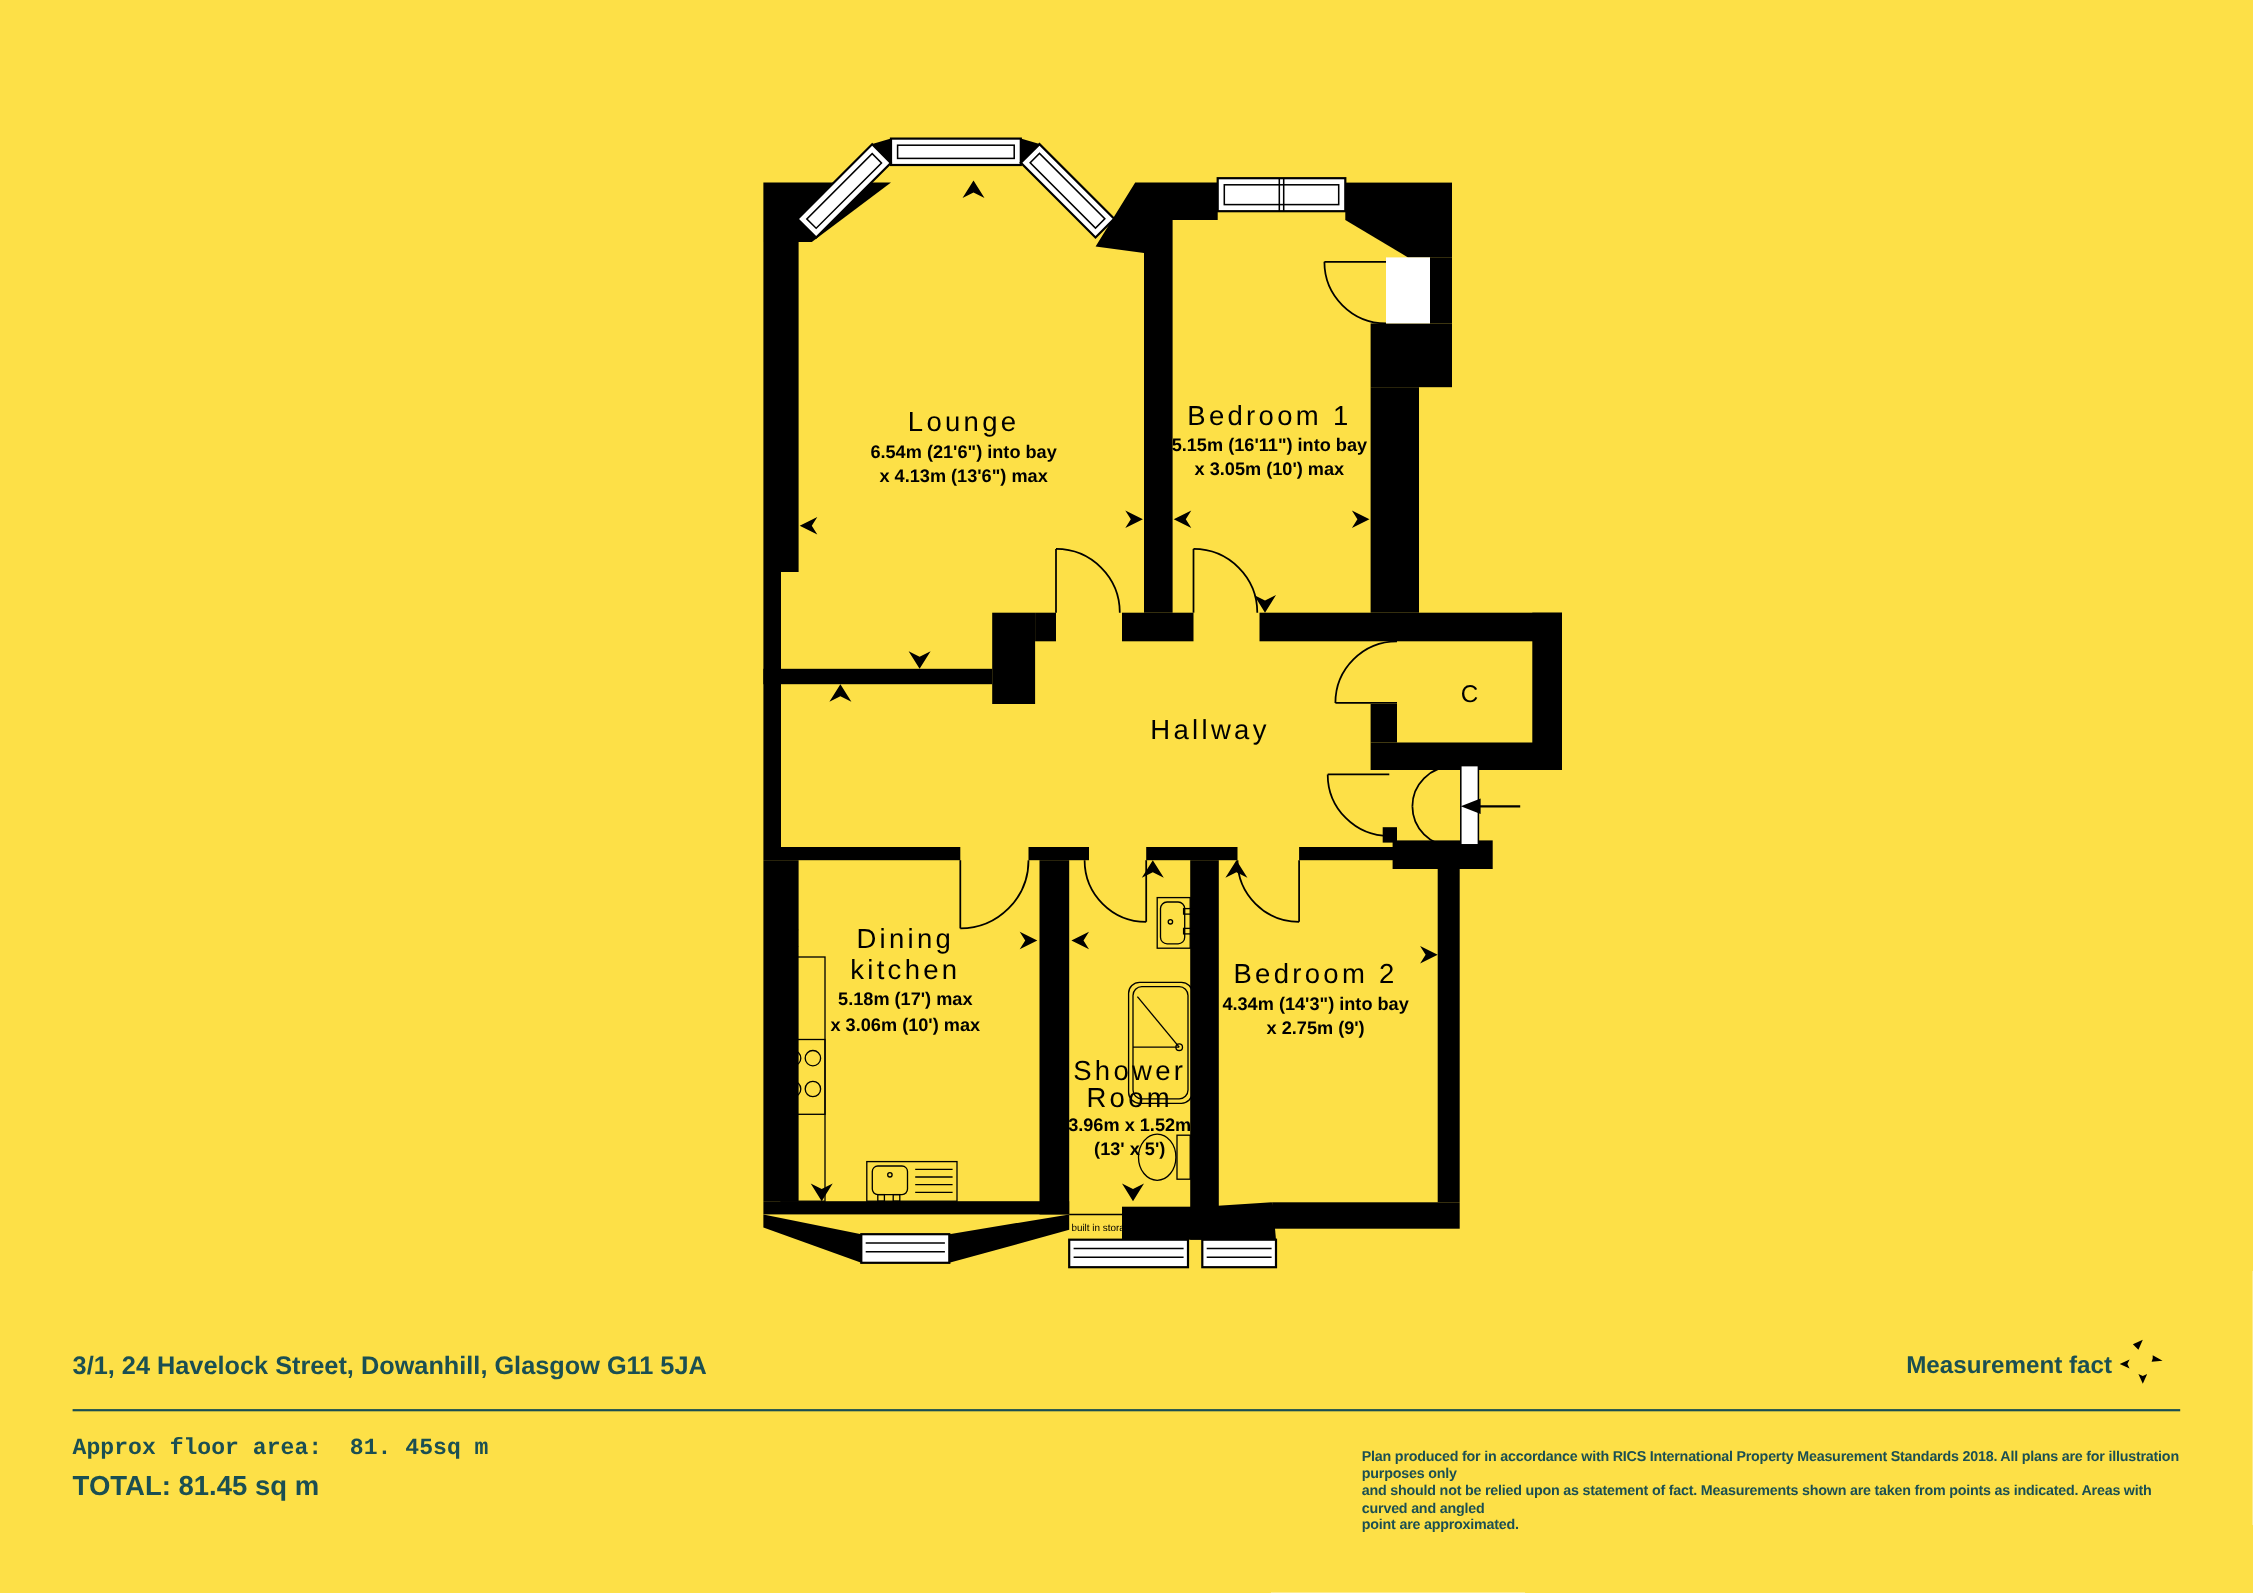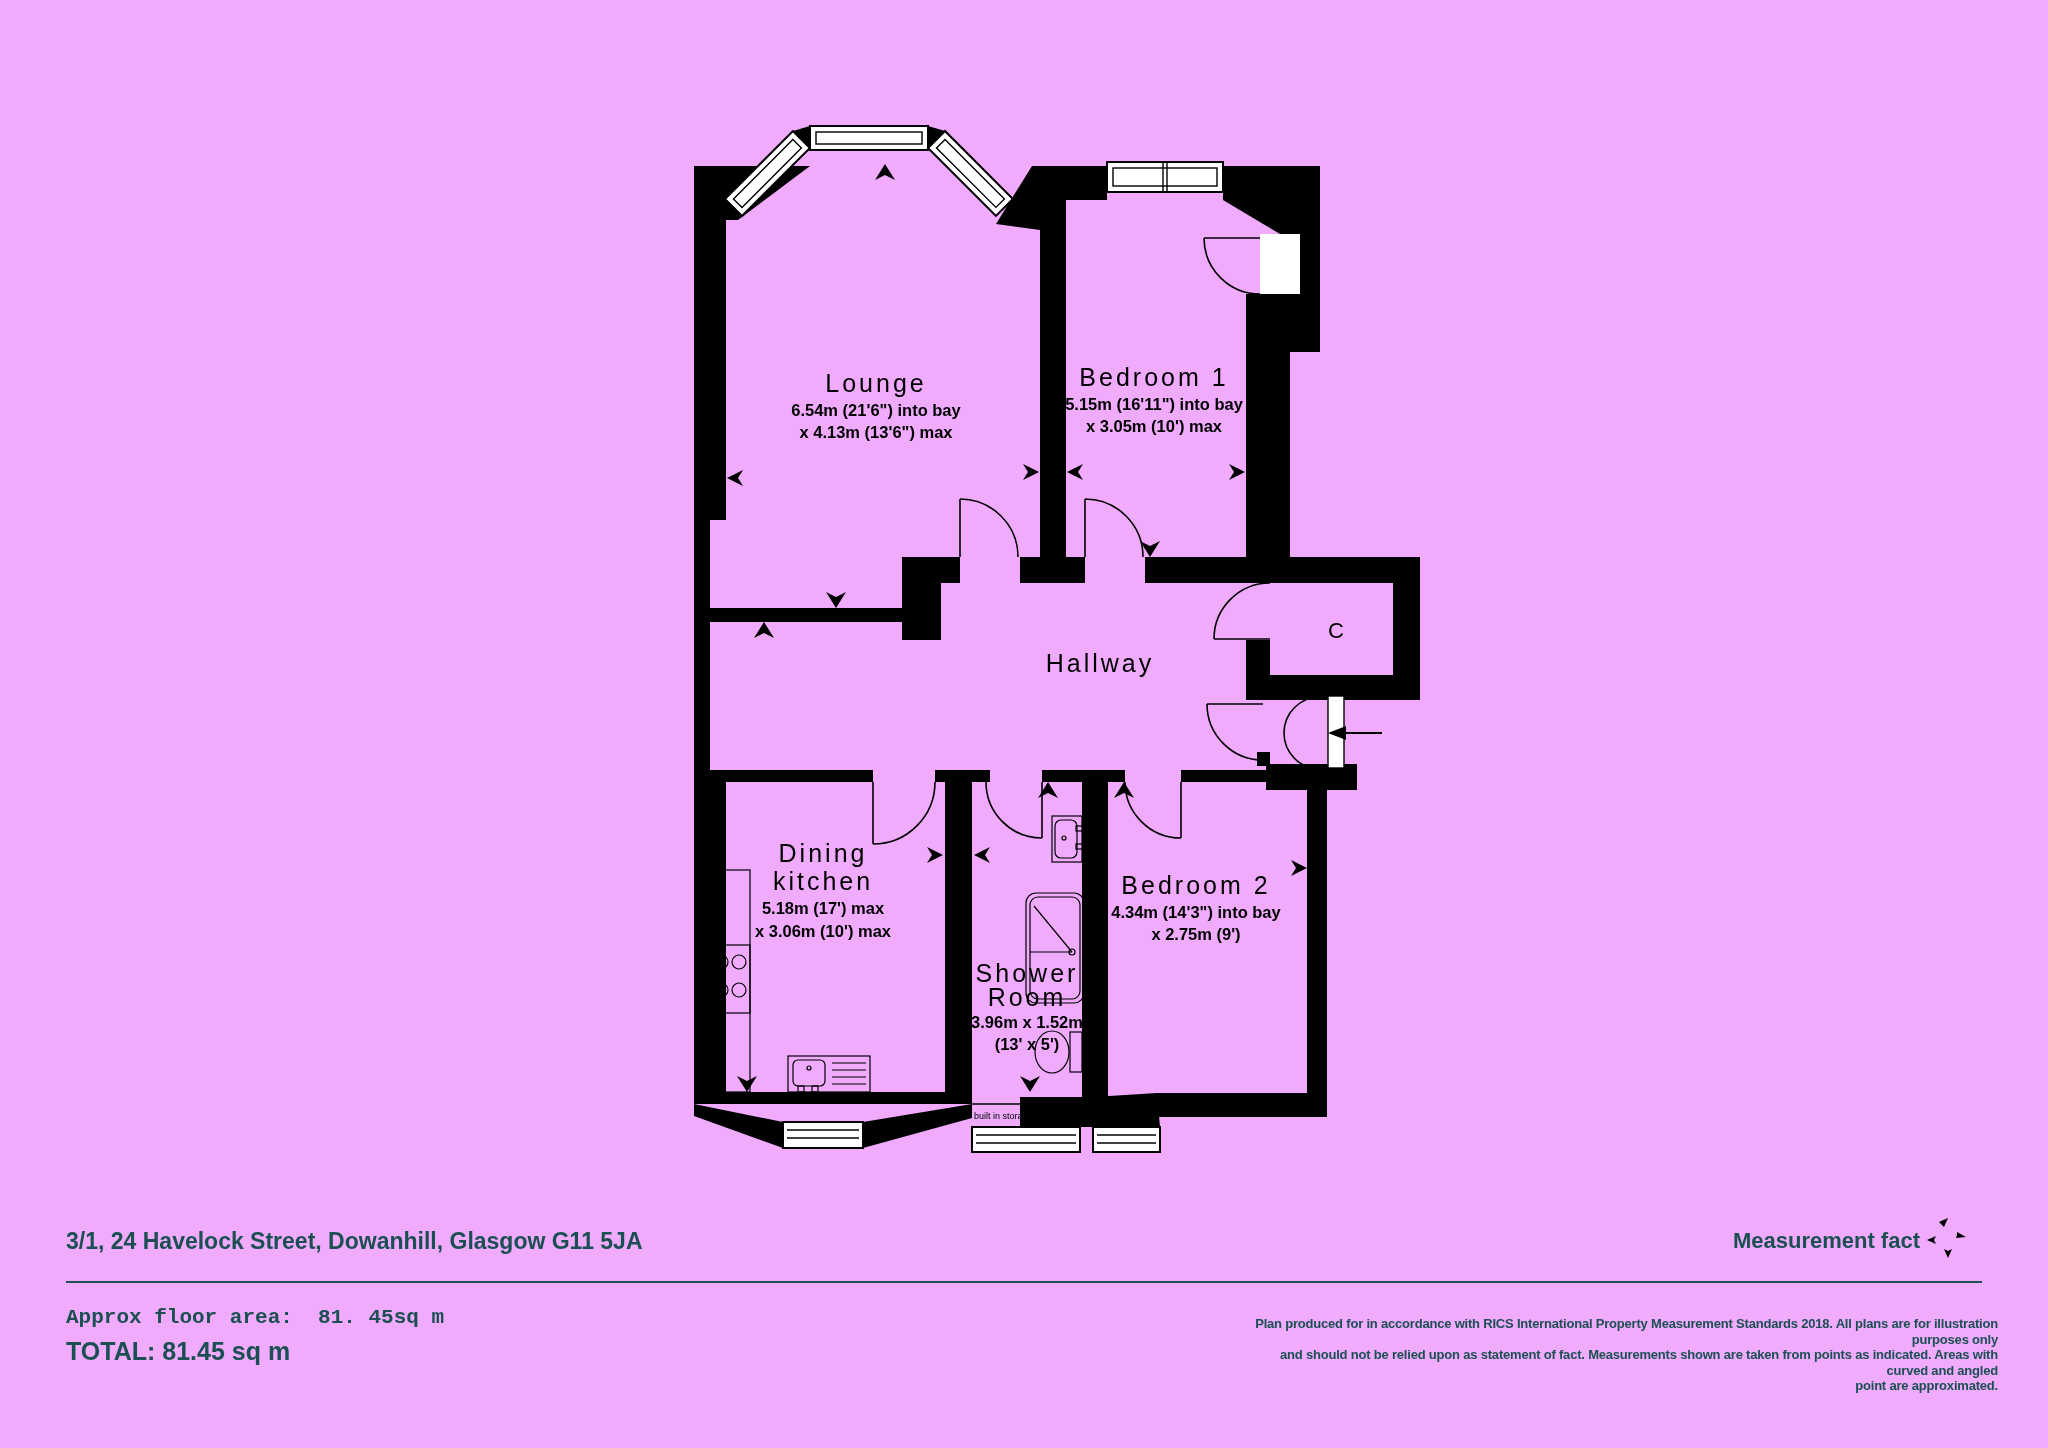--- a/index.html
+++ b/index.html
@@ -1,31 +1,31 @@
 <!DOCTYPE html>
 <html><head>
 <meta charset="utf-8">
 <style>
   html,body{margin:0;padding:0;background:#ffffff;}
-  #stage{position:relative;width:2048px;height:1448px;background:#f0abfc;overflow:hidden;
+  #stage{position:relative;width:2048px;height:1448px;background:#fde047;overflow:hidden;
          font-family:"Liberation Sans", sans-serif;}
   #plan{position:absolute;left:680px;top:100px;}
   svg text{font-family:"Liberation Sans", sans-serif;fill:#000;}
   .room-name{font-size:25px;letter-spacing:3px;}
   .room-dim{font-size:16.5px;font-weight:bold;}
   .tiny-label{font-size:9px;}
   .c-label{font-size:22px;letter-spacing:2px;}
   .wall{fill:#000;stroke:none;}
   .win{fill:#fff;stroke:#000;stroke-width:2;}
   .winline{stroke:#000;stroke-width:1.4;fill:none;}
   .arc{stroke:#000;stroke-width:1.6;fill:none;}
   .fix{stroke:#000;stroke-width:1.4;fill:#fff;}
   .fixl{stroke:#000;stroke-width:1.2;fill:none;}
   .marker{fill:#000;}
-  .teal{color:#1b4f52;text-align:right;}
+  .teal{color:#1b4f52;}
   .addr{position:absolute;left:66px;top:1228px;font-size:23px;font-weight:bold;white-space:pre;}
   .mpoint{position:absolute;left:1690px;top:1228px;width:230px;text-align:right;font-size:22px;font-weight:bold;}
   .mp-icon{position:absolute;left:1924px;top:1216px;}
   .divider{position:absolute;left:66px;top:1281px;width:1916px;height:2px;background:#1b4f52;}
   .approx{position:absolute;left:66px;top:1306px;font-size:21px;font-weight:600;white-space:pre;font-family:Liberation Mono, monospace;}
   .total{position:absolute;left:66px;top:1337px;font-size:25px;font-weight:bold;white-space:pre;}
   .disclaimer{position:absolute;left:1238px;top:1316px;width:760px;font-size:13px;font-weight:bold;
               letter-spacing:-0.2px;line-height:15.5px;}
 </style>
 </head>

